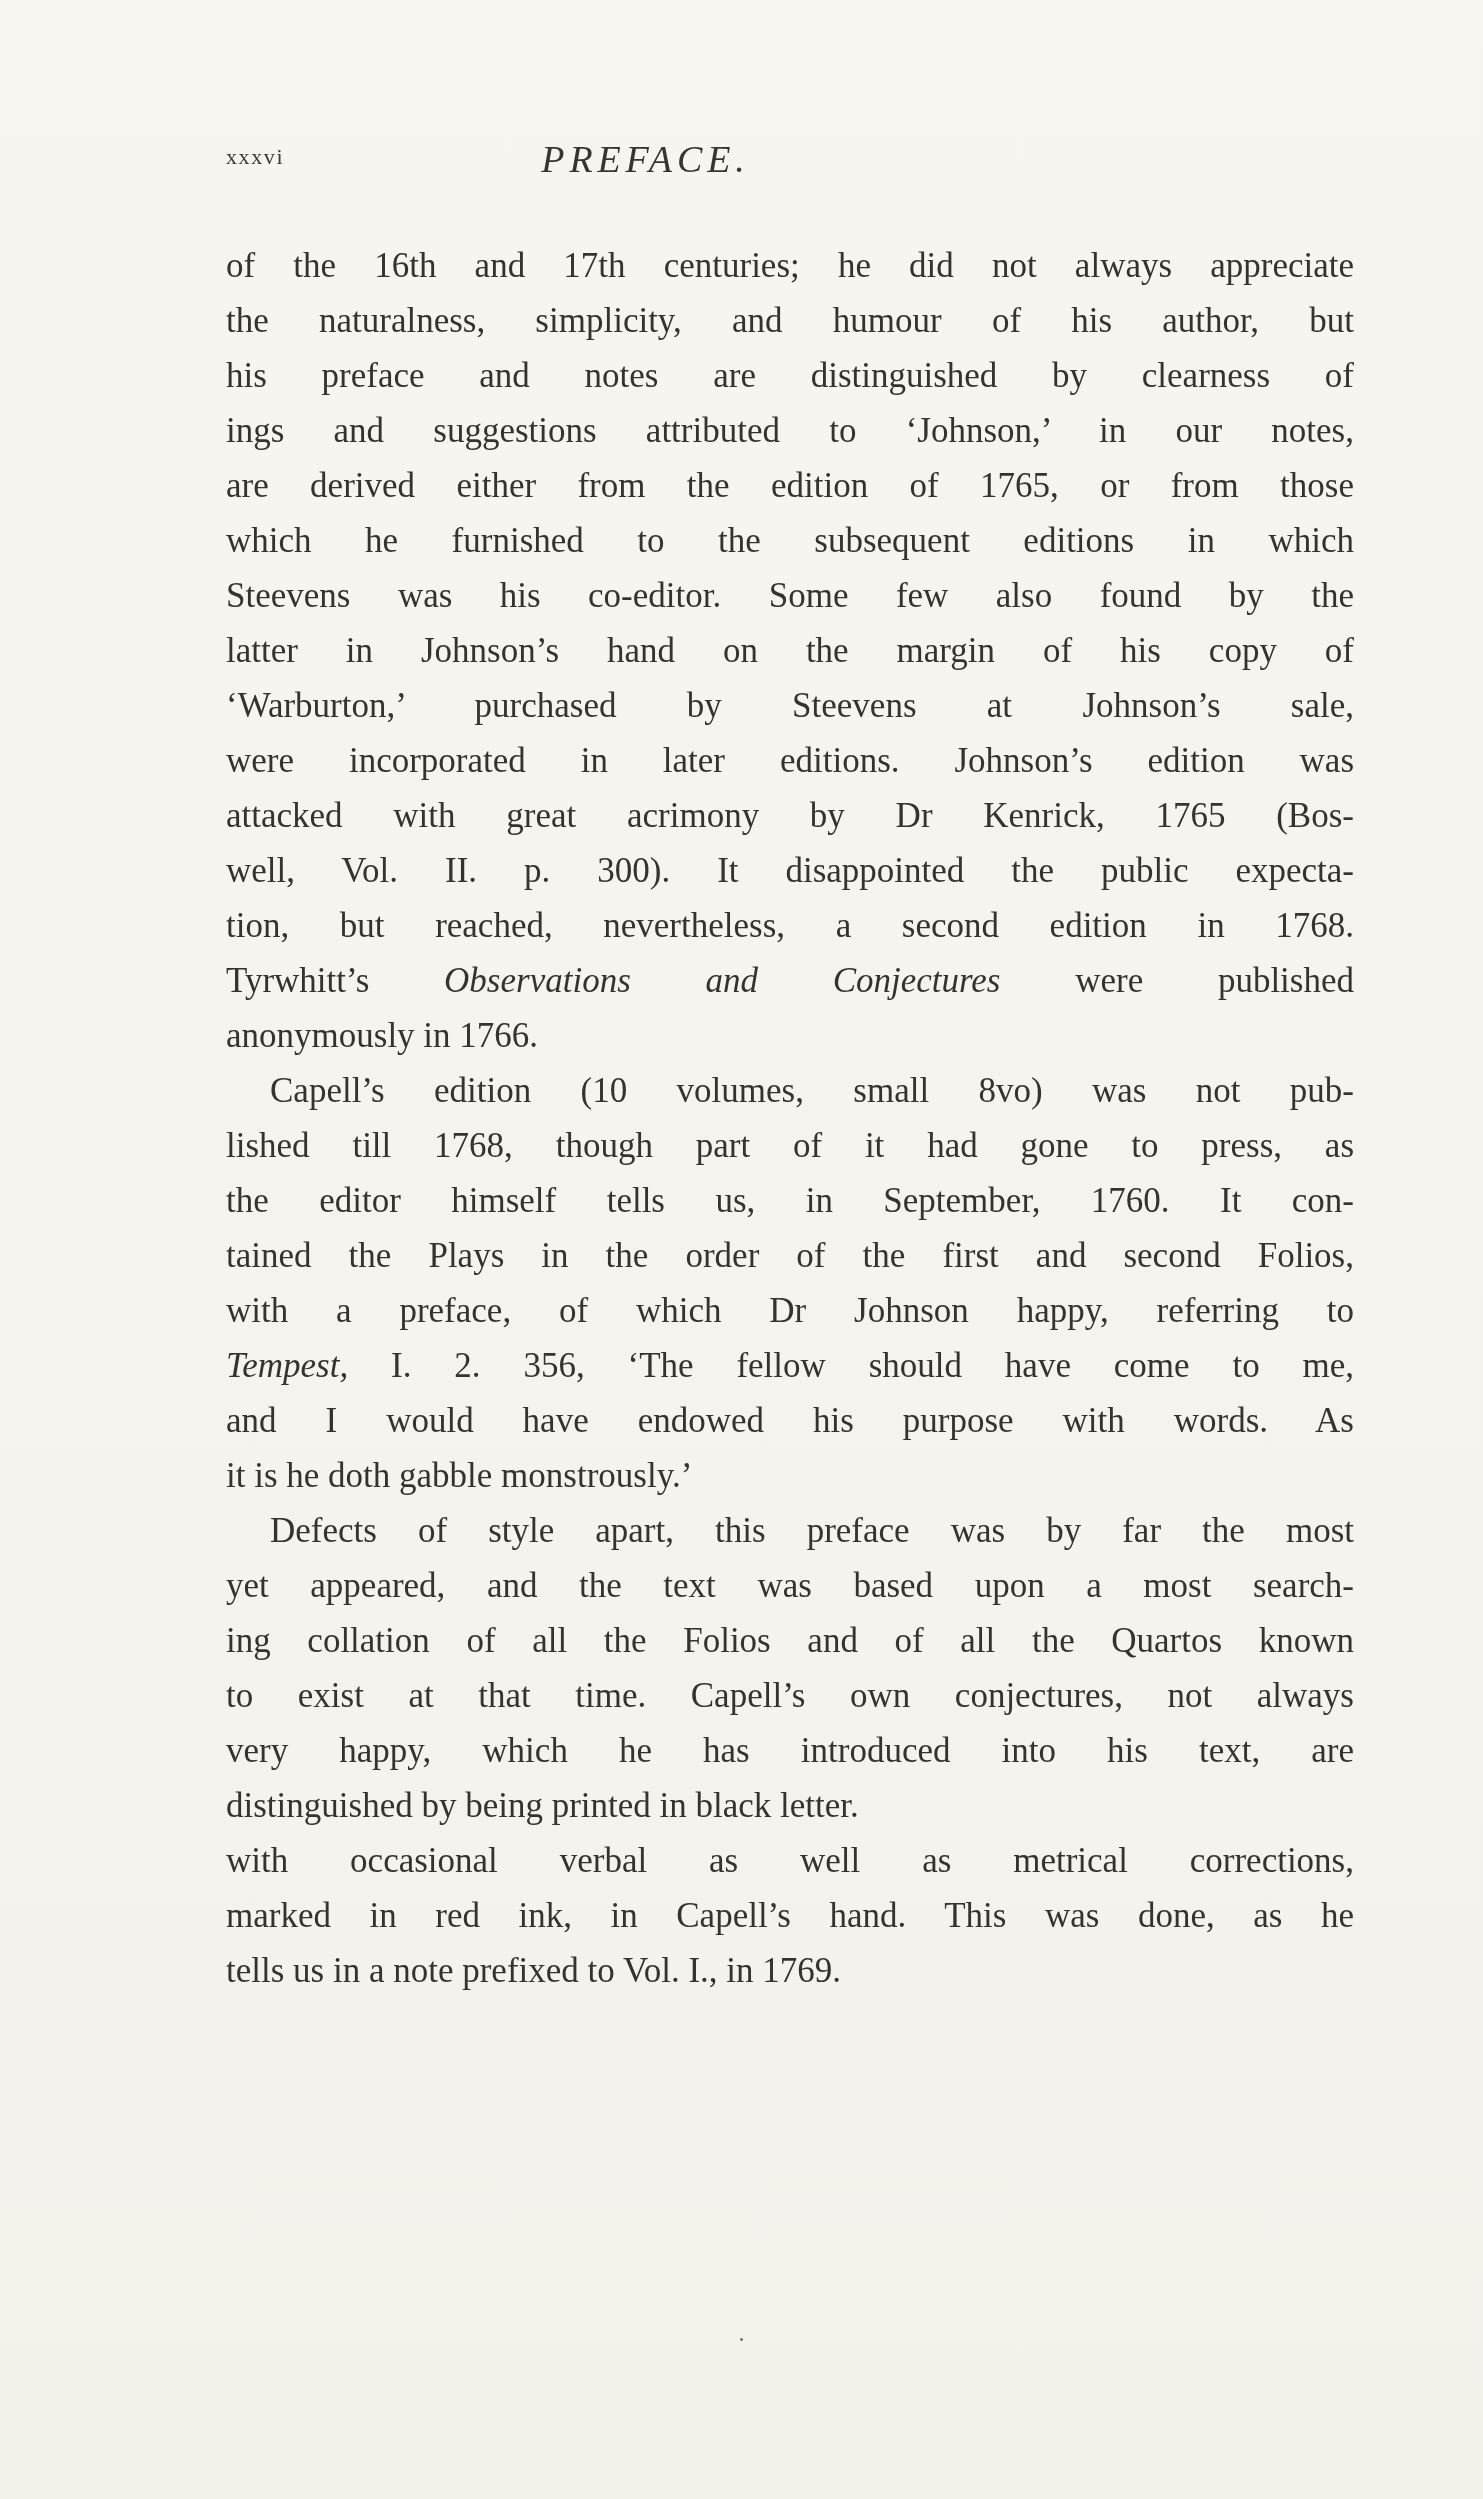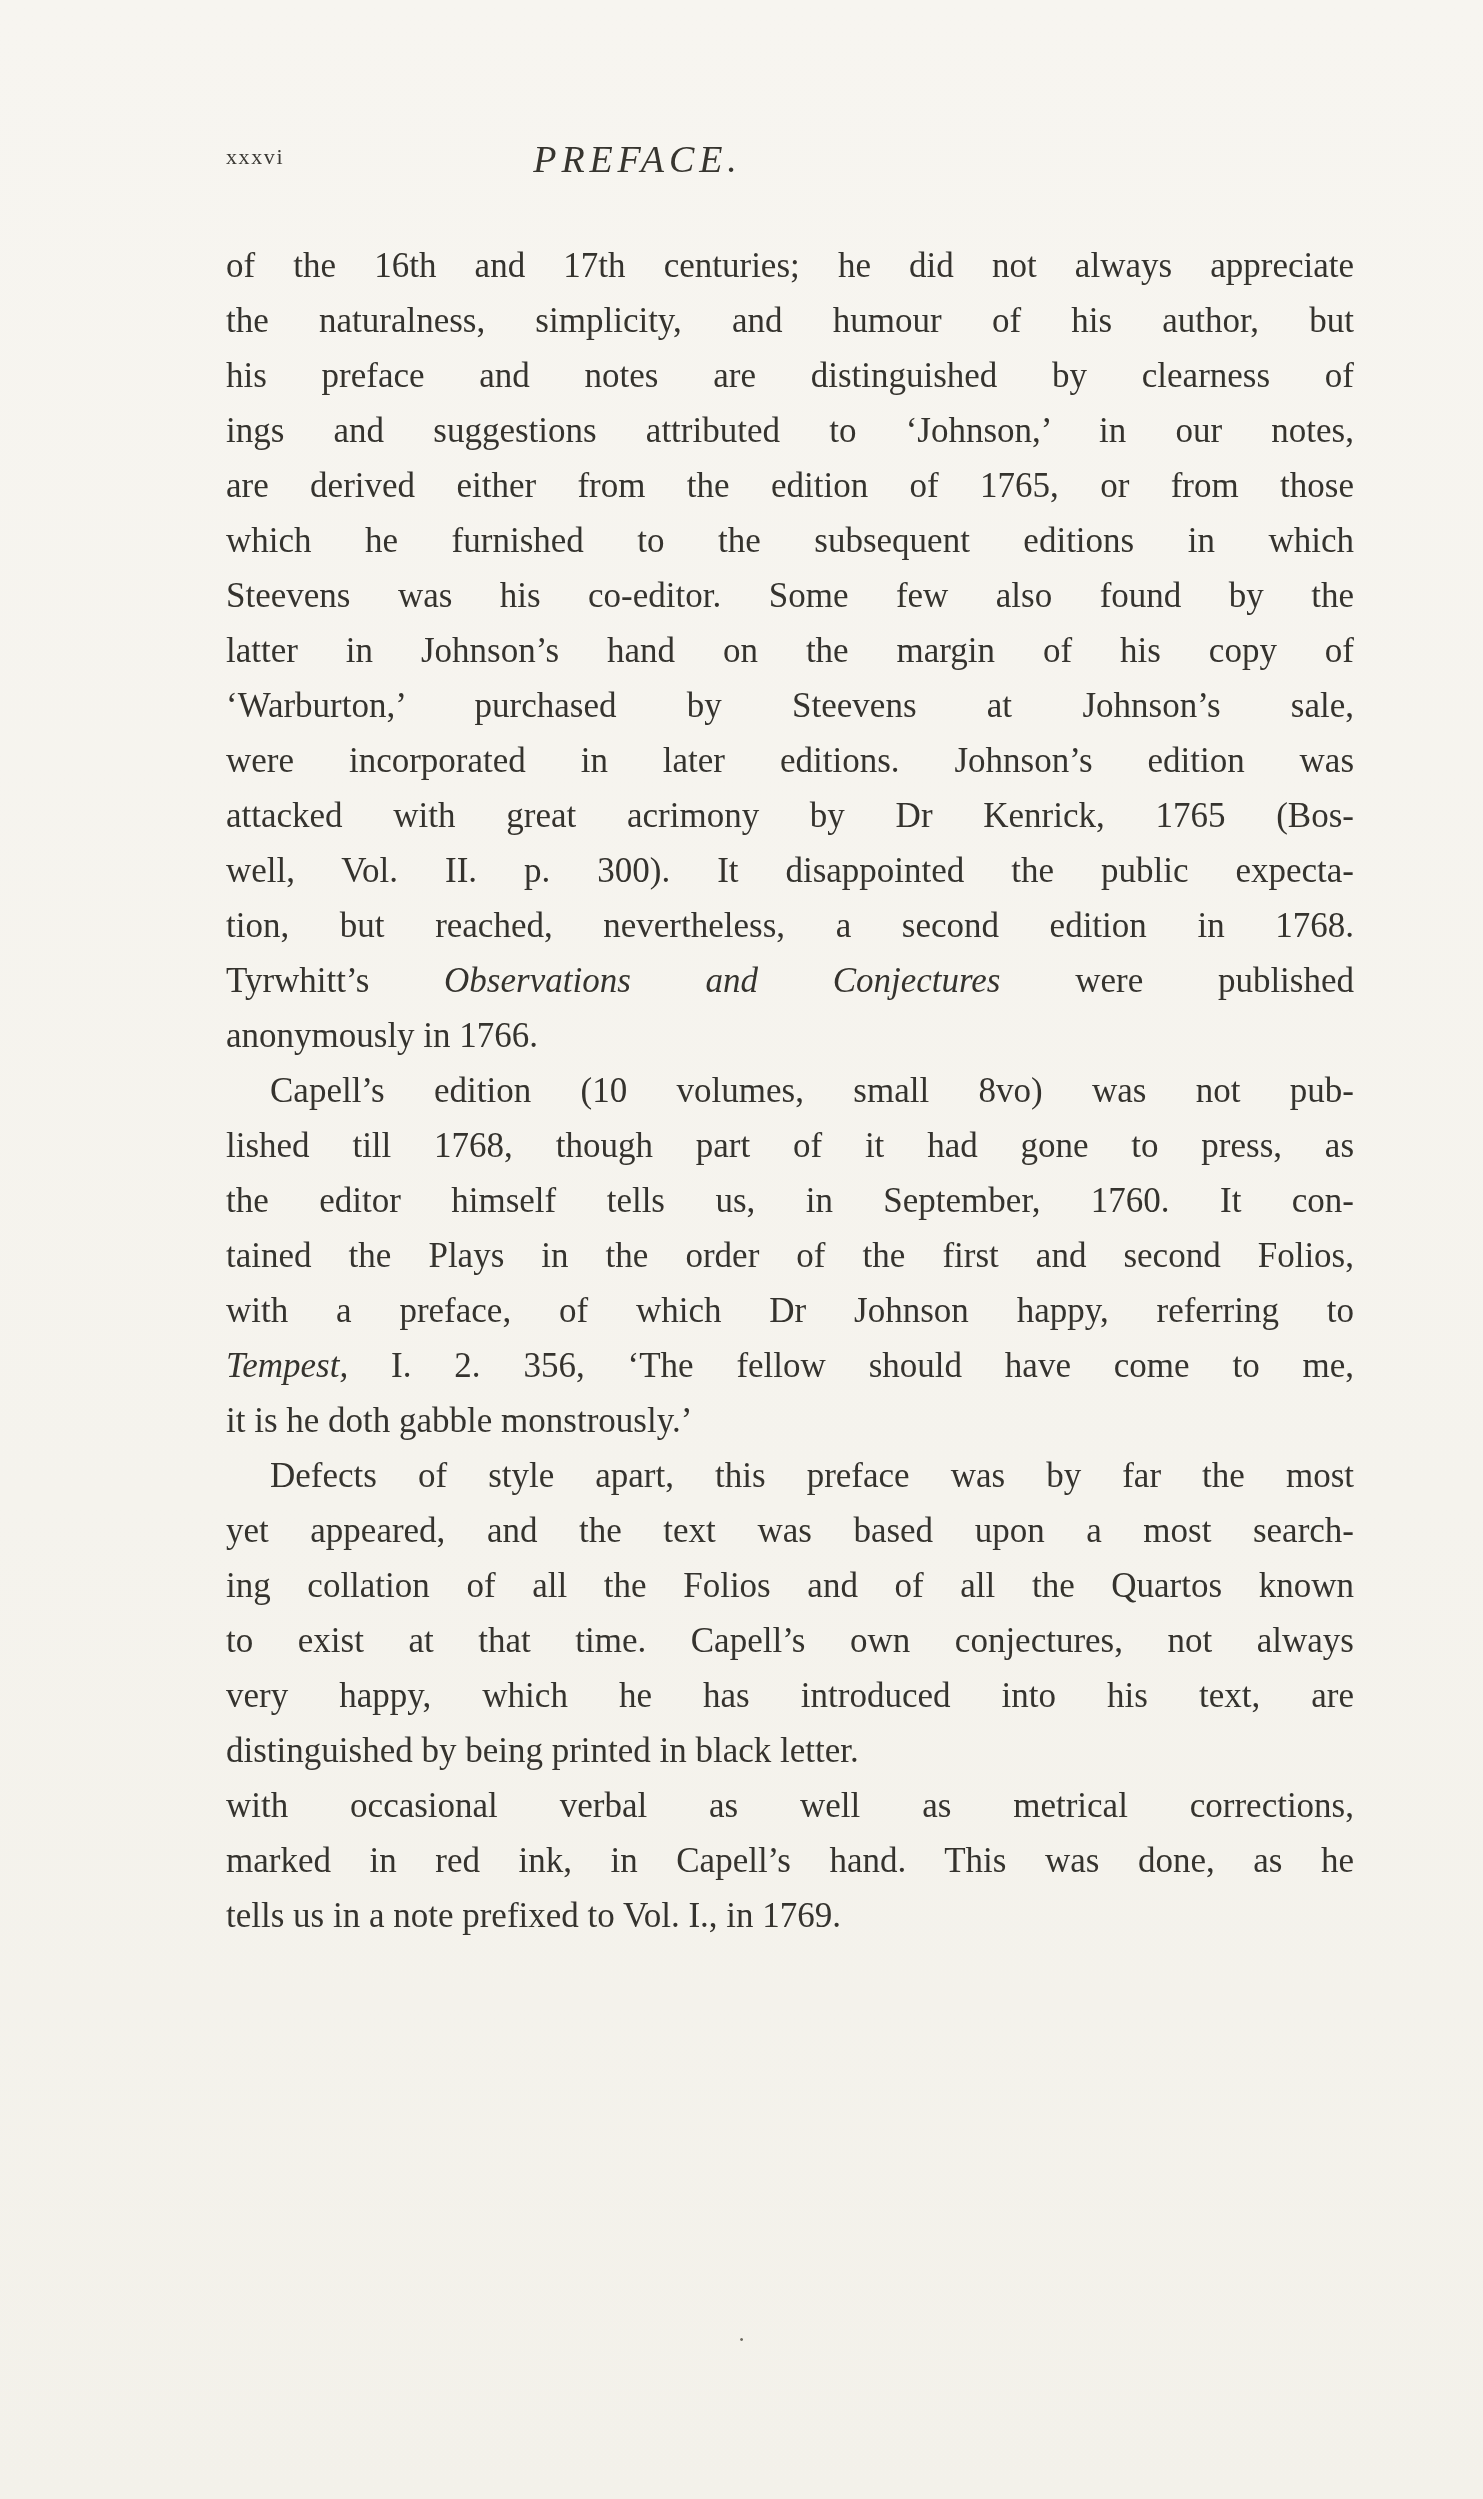--- a/index.html
+++ b/index.html
@@ -29,21 +29,21 @@
   .page-number {
     position: absolute;
     left: 226px;
     top: 6.5px;
     font-size: 22px;
     letter-spacing: 1.6px;
     color: #3c3a35;
   }
   .running-title {
     position: absolute;
-    left: 0;
+    left: 8px;
     width: 1275px;
     text-align: center;
     top: 0;
     font-size: 38px;
     font-style: italic;
     letter-spacing: 4.9px;
     color: #37352f;
   }
   .body-text {
     position: absolute;
@@ -118,20 +118,21 @@
         <div class="line j"><span>Tyrwhitt’s </span><span class="italic">Observations and Conjectures</span><span> were published</span></div>
         <div class="line last"><span>anonymously in 1766.</span></div>
       </div>
       <div class="paragraph">
         <div class="line j indent"><span>Capell’s edition (10 volumes, small 8vo) was not pub-</span></div>
         <div class="line j"><span>lished till 1768, though part of it had gone to press, as</span></div>
         <div class="line j"><span>the editor himself tells us, in September, 1760. It con-</span></div>
         <div class="line j"><span>tained the Plays in the order of the first and second Folios,</span></div>
         <div class="line j"><span>with a preface, of which Dr Johnson happy, referring to</span></div>
         <div class="line j"><span class="italic">Tempest,</span><span> I. 2. 356, ‘The fellow should have come to me,</span></div>
+        <div class="line j"><span>and I would have endowed his purpose with words. As</span></div>
         <div class="line last"><span>it is he doth gabble monstrously.’</span></div>
       </div>
       <div class="paragraph">
         <div class="line j indent"><span>Defects of style apart, this preface was by far the most</span></div>
         <div class="line j"><span>yet appeared, and the text was based upon a most search-</span></div>
         <div class="line j"><span>ing collation of all the Folios and of all the Quartos known</span></div>
         <div class="line j"><span>to exist at that time. Capell’s own conjectures, not always</span></div>
         <div class="line j"><span>very happy, which he has introduced into his text, are</span></div>
         <div class="line last"><span>distinguished by being printed in black letter.</span></div>
       </div>

